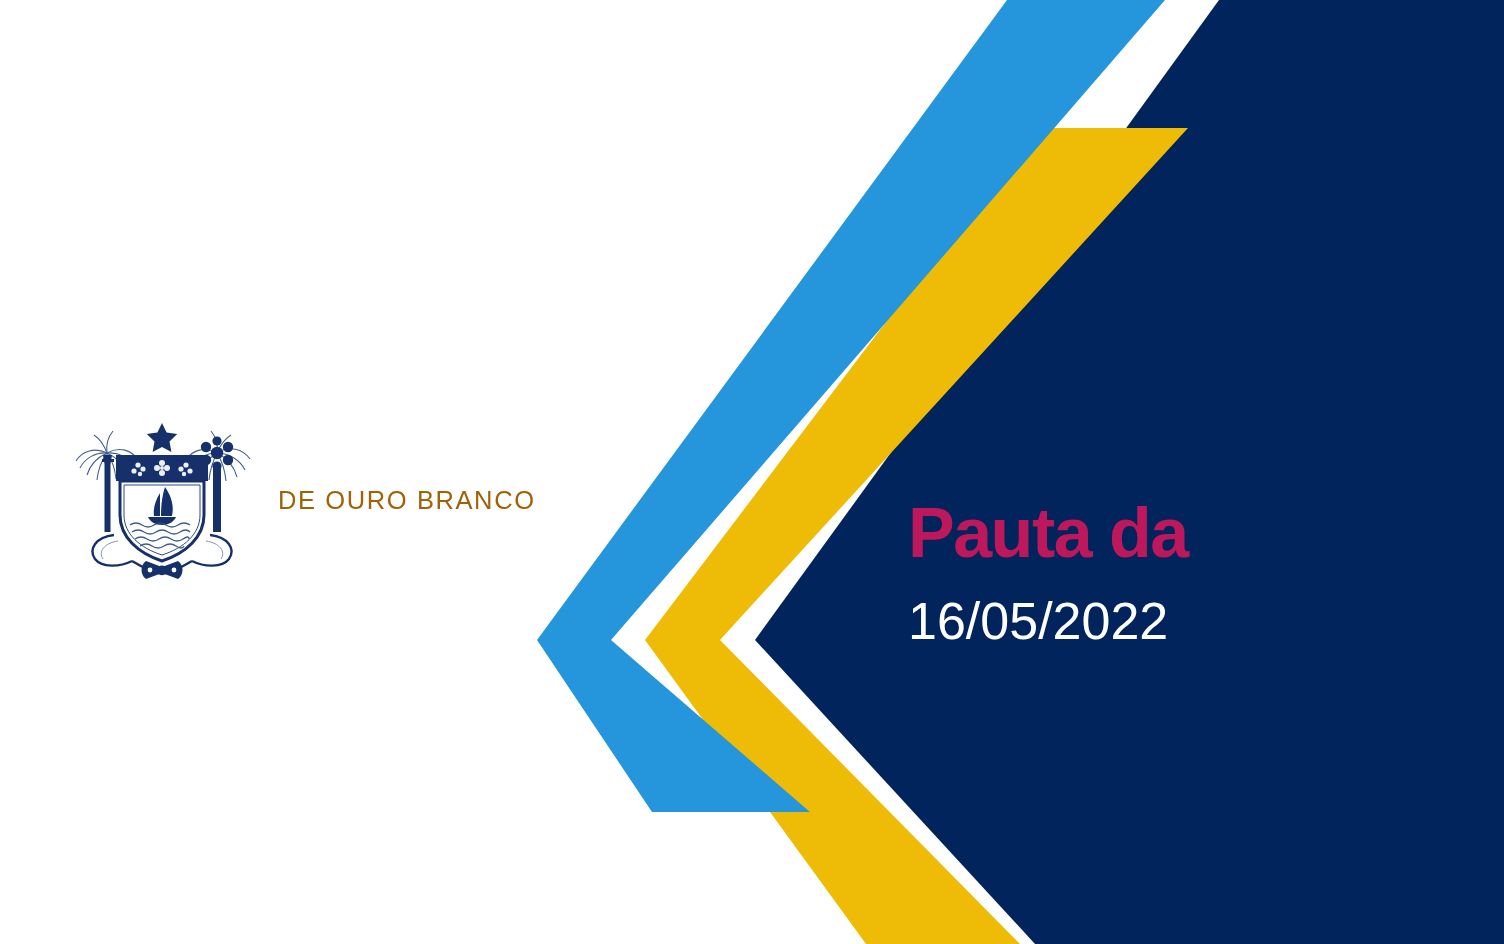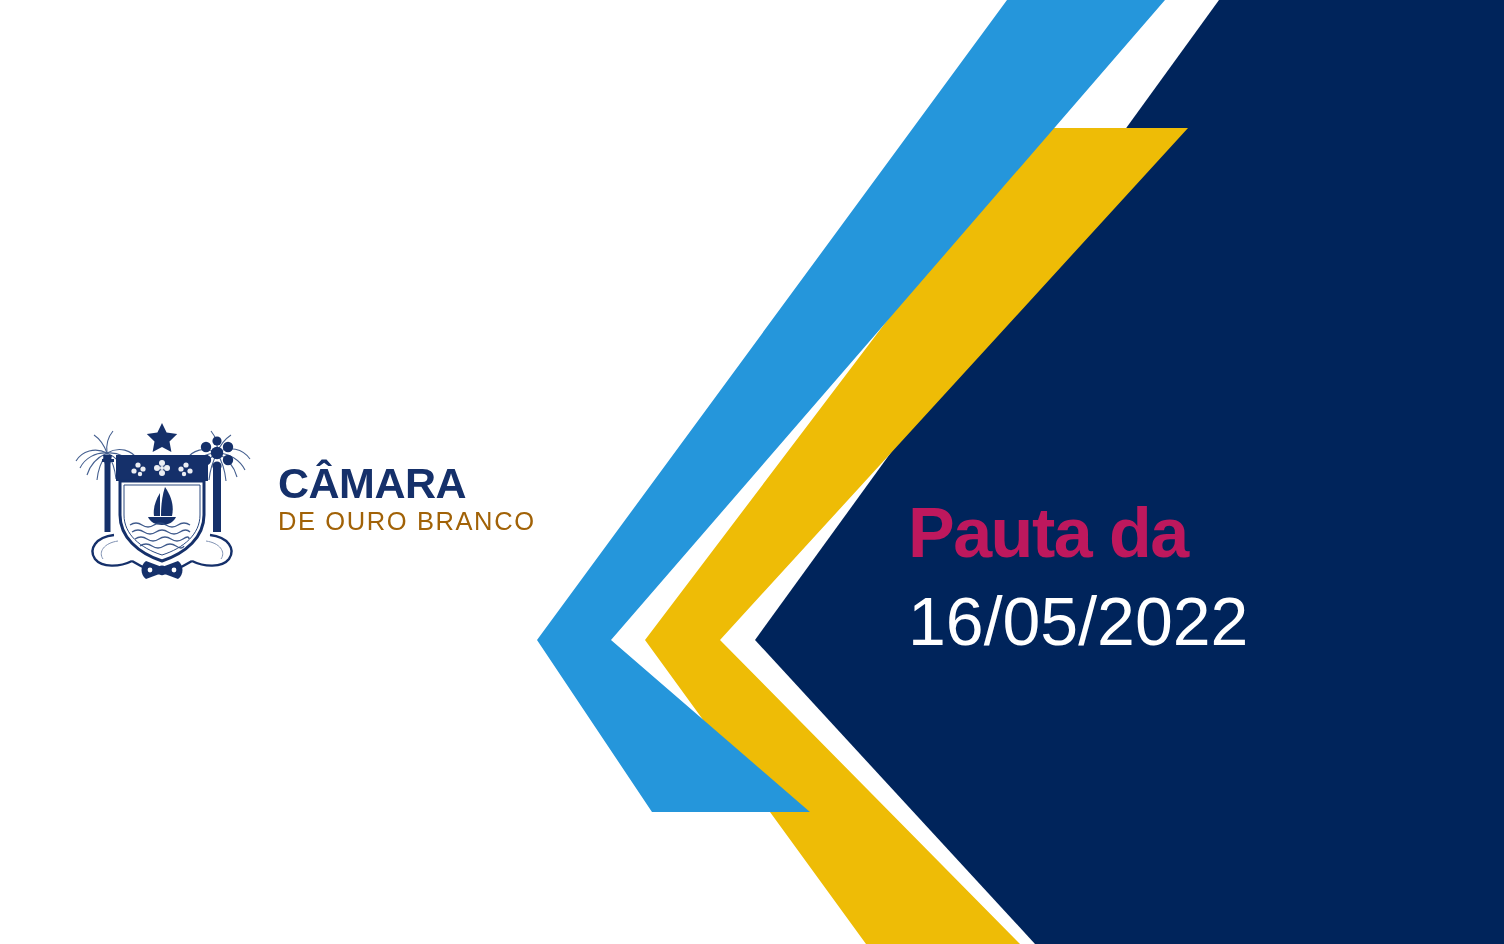--- a/index.html
+++ b/index.html
@@ -77,21 +77,21 @@
     font-weight:bold;
     font-size:70px;
     line-height:93px;
     letter-spacing:-1.5px;
     color:#be185d;
     white-space:nowrap;
   }
   .date-line{
     font-family:"Liberation Sans", sans-serif;
     font-weight:normal;
-    font-size:68px;
+    font-size:52px;
     line-height:78px;
     letter-spacing:0px;
     color:#ffffff;
     white-space:nowrap;
     margin-top:2px;
   }
 </style>
 </head>
 <body>
 
@@ -204,21 +204,20 @@
         <path d="M100 152 L116 146 C122 150 122 160 116 164 L100 158 Z"></path>
         <circle cx="100" cy="155" r="4.5"></circle>
       </g>
       <g fill="#ffffff">
         <circle cx="88" cy="155" r="2.4"></circle>
         <circle cx="112" cy="155" r="2.4"></circle>
       </g>
     </svg>
 
     <div id="logo-text">
-      <div class="logo-line1">CÂMARA</div>
       <div class="logo-line3">DE OURO BRANCO</div>
     </div>
   </div>
 
   <div id="title-block">
     <div class="title-line">Pauta da</div>
     <div class="date-line">16/05/2022</div>
   </div>
 
 </div>

